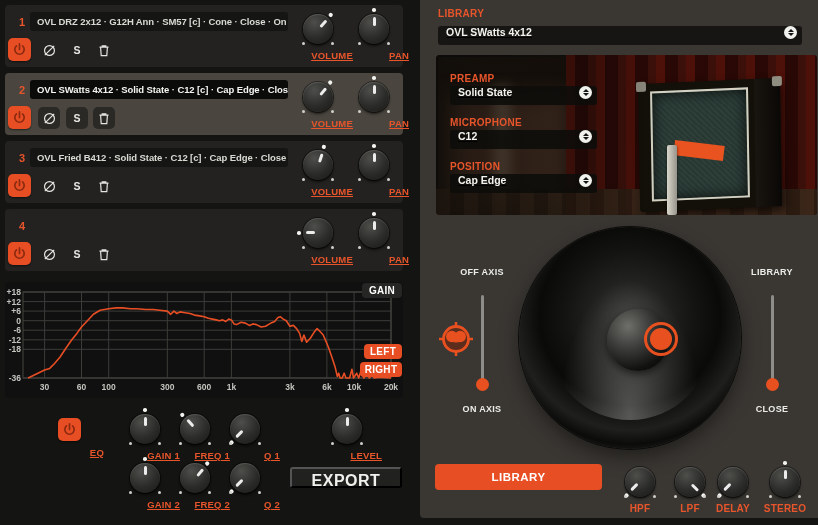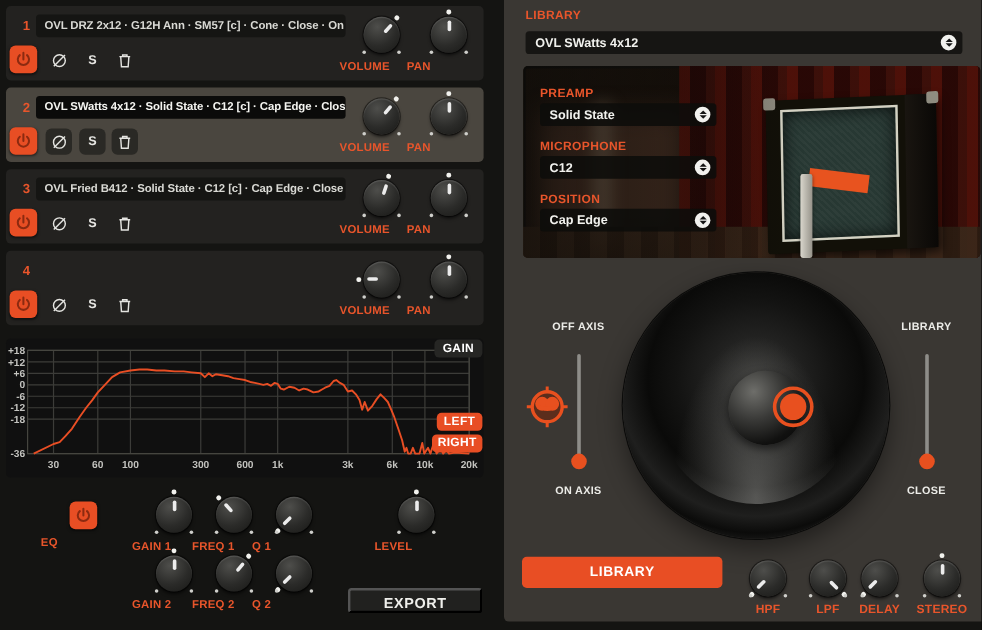--- a/index.html
+++ b/index.html
@@ -25,21 +25,21 @@
   .knob{position:relative;width:30px;height:30px;}
   .k-body{position:absolute;inset:0;border-radius:50%;
     background:radial-gradient(circle at 38% 28%,#4e4e4b,#2b2b29 55%,#181816 100%);
     box-shadow:0 2px 3px rgba(0,0,0,.65), inset 0 1px 1px rgba(255,255,255,.14), 0 0 0 1px rgba(0,0,0,.45);}
   .k-rot{position:absolute;inset:0;}
   .k-ptr{position:absolute;left:50%;top:3px;width:3px;height:9px;margin-left:-1.5px;background:#ececе9;background:#ececec;border-radius:2px;}
   .k-val{position:absolute;inset:-6px;}
   .k-val i{position:absolute;left:50%;top:0;width:3.5px;height:3.5px;margin-left:-1.75px;border-radius:50%;background:#f2f2ee;}
   .k-min,.k-max{position:absolute;width:3px;height:3px;border-radius:50%;background:#cfcfcb;}
   .k-min{left:-1px;bottom:-1px;} .k-max{right:-1px;bottom:-1px;}
-  .k-label{position:absolute;width:70px;text-align:left;font-size:9.5px;font-weight:800;color:#e8552b;letter-spacing:.2px;}
+  .k-label{position:absolute;width:70px;text-align:right;font-size:9.5px;font-weight:800;color:#e8552b;letter-spacing:.2px;text-decoration:underline;}
 
   .chan .knob.vol{position:absolute;left:298px;top:9px;}
   .chan .knob.pan{position:absolute;left:354px;top:9px;}
   .chan .k-label.vol{left:278px;top:45px;}
   .chan .k-label.pan{left:334px;top:45px;}
 
   
   .graph{position:absolute;left:5px;top:282px;width:398px;height:116px;background:#101010;border-radius:4px;}
   .graph svg{position:absolute;inset:0;}
   .graph .ax{fill:#c3c3bf;font-size:8.5px;font-weight:700;font-family:"Liberation Sans",sans-serif;}
@@ -47,27 +47,27 @@
     padding:2px 0;border:none;cursor:pointer;}
   .pill.dark{background:#262624;right:1px;top:1px;width:40px;}
   .pill.or{background:#e84e24;}
   .pill.left{right:1px;top:62px;width:38px;}
   .pill.right{right:1px;top:80px;width:42px;}
 
   
   .eqbtn{position:absolute;left:58px;top:418px;width:23px;height:23px;border-radius:5px;background:#e84e24;
     display:flex;align-items:center;justify-content:center;box-shadow:0 1px 2px rgba(0,0,0,.5);}
   .export{position:absolute;left:290px;top:467px;width:112px;height:21px;background:#21211f;border-radius:3px;
-    color:#f0f0ec;font-size:12px;font-weight:800;text-align:center;line-height:21px;letter-spacing:.5px;margin-top:23px;}
+    color:#f0f0ec;font-size:16px;font-weight:800;text-align:center;line-height:21px;letter-spacing:.5px;}
 
   
   .rpanel{position:absolute;left:408px;top:0;width:410px;height:518px;background:#3a3733;border-radius:0 0 0 4px;margin-left:12px;}
   .sec-label{position:absolute;font-size:10px;font-weight:800;color:#e8552b;letter-spacing:.3px;}
-  .sel{position:absolute;height:19px;background:#161513;border-radius:3px;display:flex;align-items:center;
-    padding:0 5px 0 8px;cursor:pointer;}
+  .sel{position:absolute;height:19px;background:#161513;border-radius:3px;display:flex;align-items:flex-start;
+    padding:0 5px 0 8px;cursor:pointer;text-decoration:underline;}
   .sel-txt{flex:1;color:#f2f2ee;font-size:10.5px;font-weight:700;white-space:nowrap;overflow:hidden;}
   .updn{width:13px;height:13px;border-radius:50%;background:#f1f1ee;display:flex;flex-direction:column;
     align-items:center;justify-content:center;gap:1px;flex:none;}
   .updn b{width:0;height:0;border-left:3px solid transparent;border-right:3px solid transparent;}
   .updn b.u{border-bottom:3.5px solid #141414;}
   .updn b.d{border-top:3.5px solid #141414;}
 
   
   .photo{position:absolute;left:16px;top:55px;width:381px;height:160px;border-radius:4px;overflow:hidden;
     background:linear-gradient(90deg,#221910 0%,#1a120b 35%,#140d08 60%);box-shadow:inset 0 0 0 2px #14120e;}

